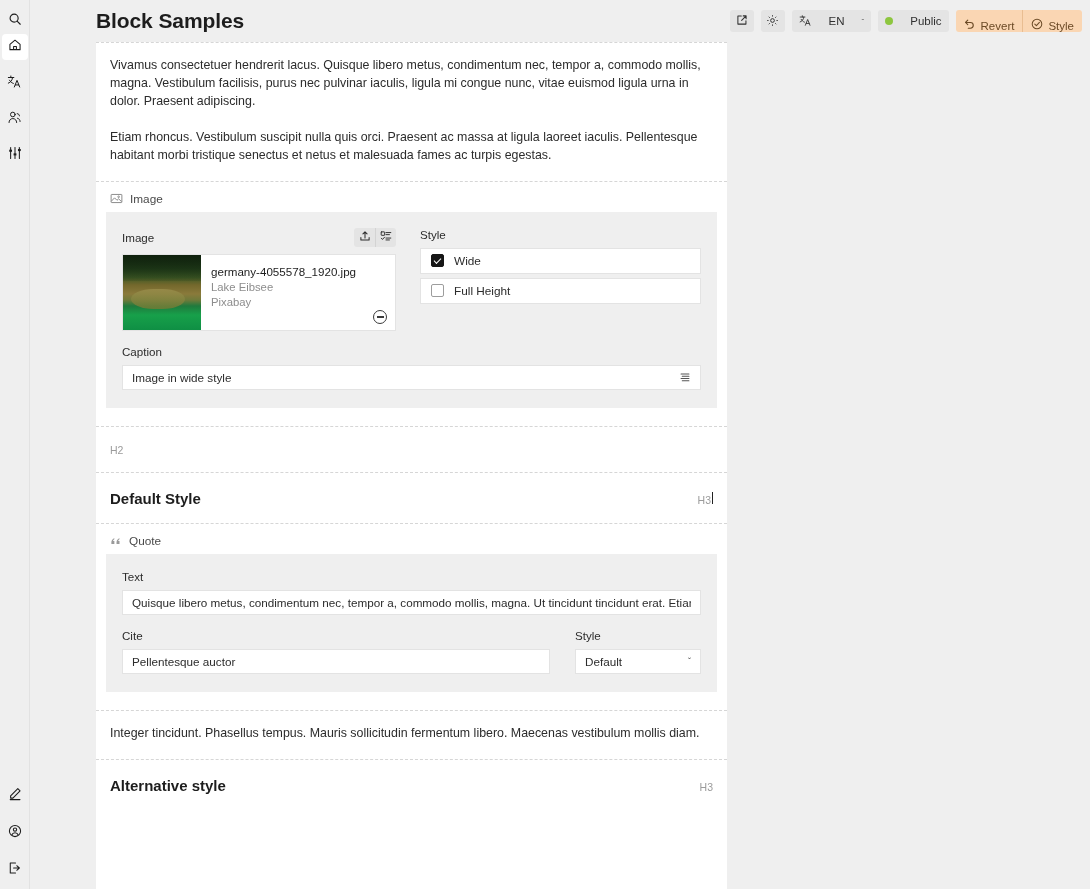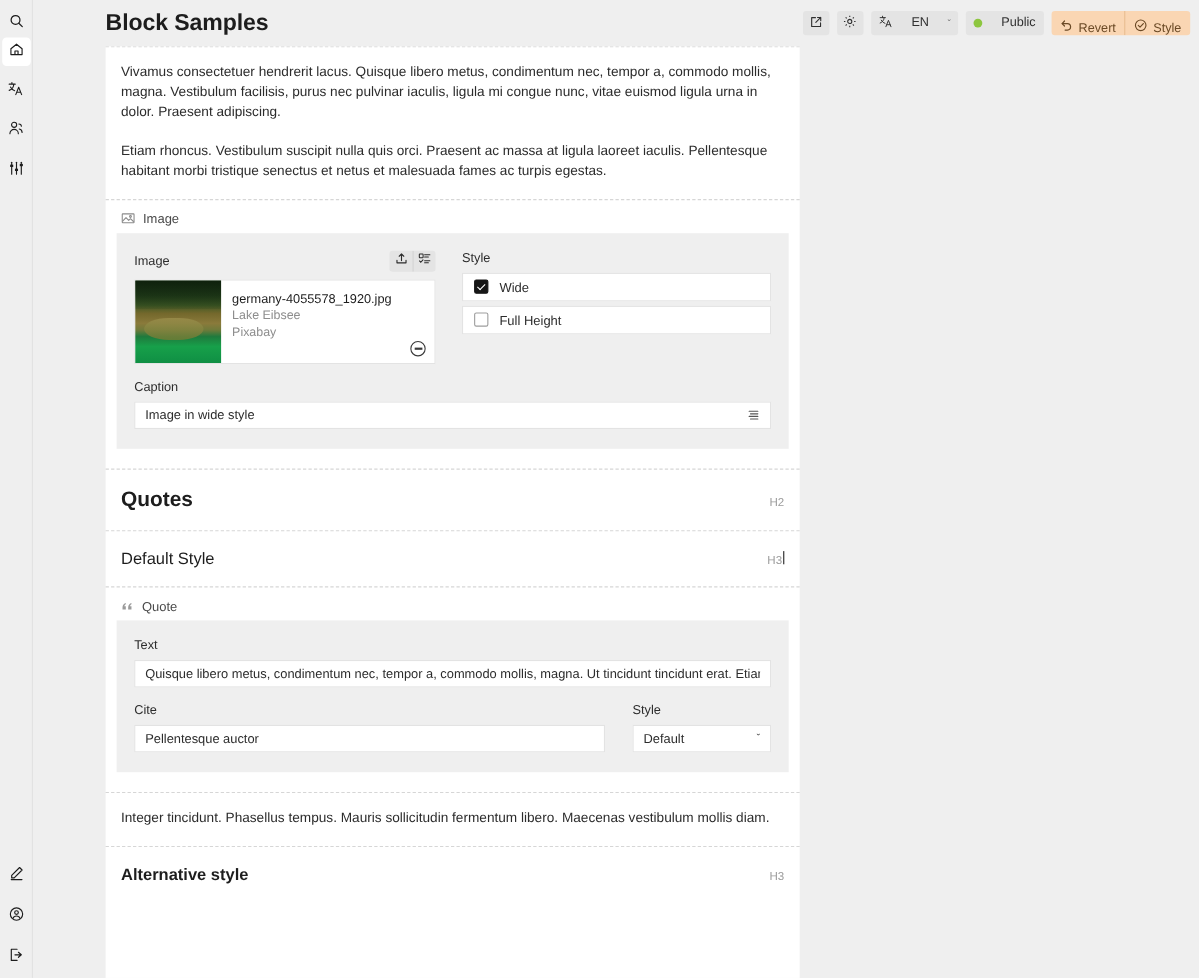--- a/index.html
+++ b/index.html
@@ -109,21 +109,21 @@
     font-size: 12.4px; color: #2c2c2c; line-height: 1.45;
   }
   .para-block p + p { margin-top: 18px; }
 
   .heading-row {
     display: flex; align-items: baseline;
     padding: 17px 14px 16px 14px;
   }
   .heading-row .h-text { flex: 1; color: #1d1d1d; }
   .h2 .h-text { font-size: 19px; font-weight: bold; }
-  .h3 .h-text { font-size: 15px; font-weight: normal; }
+  .h3 .h-text { font-size: 15px; font-weight: bold; }
   .h3.bold .h-text { font-size: 15px; font-weight: bold; }
   .h-tag { font-size: 10.5px; color: #9b9b9b; }
   .caret { display:inline-block; width:1px; height:12px; background:#222;
            vertical-align:-2px; margin-left:1px; }
 
   
   .block-label {
     display: flex; align-items: center; gap: 7px;
     padding: 10px 14px 6px 14px;
     font-size: 11.8px; color: #4a4a4a;
@@ -488,21 +488,20 @@
                 </svg>
               </span>
             </div>
           </div>
         </div>
       </div>
 
       <div class="divider" style="margin-top:18px"></div>
 
       <div class="heading-row h2">
-        <span class="h-text">Quotes</span>
         <span class="h-tag">H2</span>
       </div>
 
       <div class="divider"></div>
 
       <div class="heading-row h3">
         <span class="h-text">Default Style</span>
         <span class="h-tag">H3</span>
           <span class="caret"></span>
       </div>

